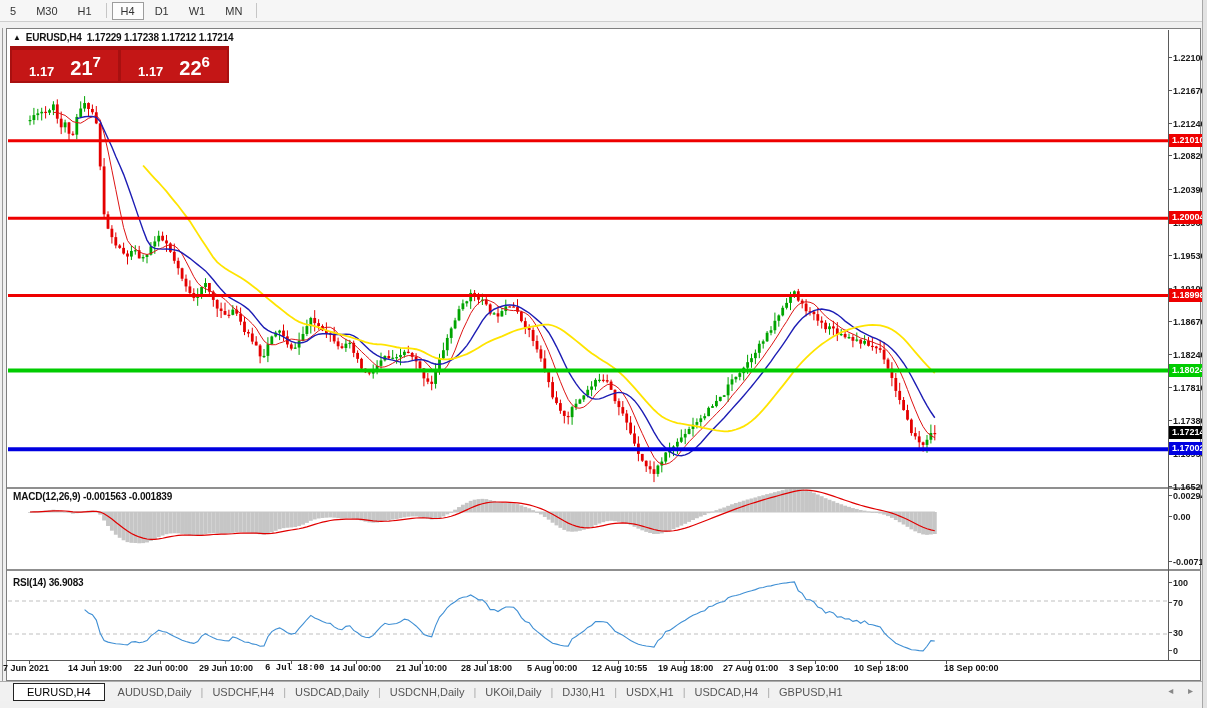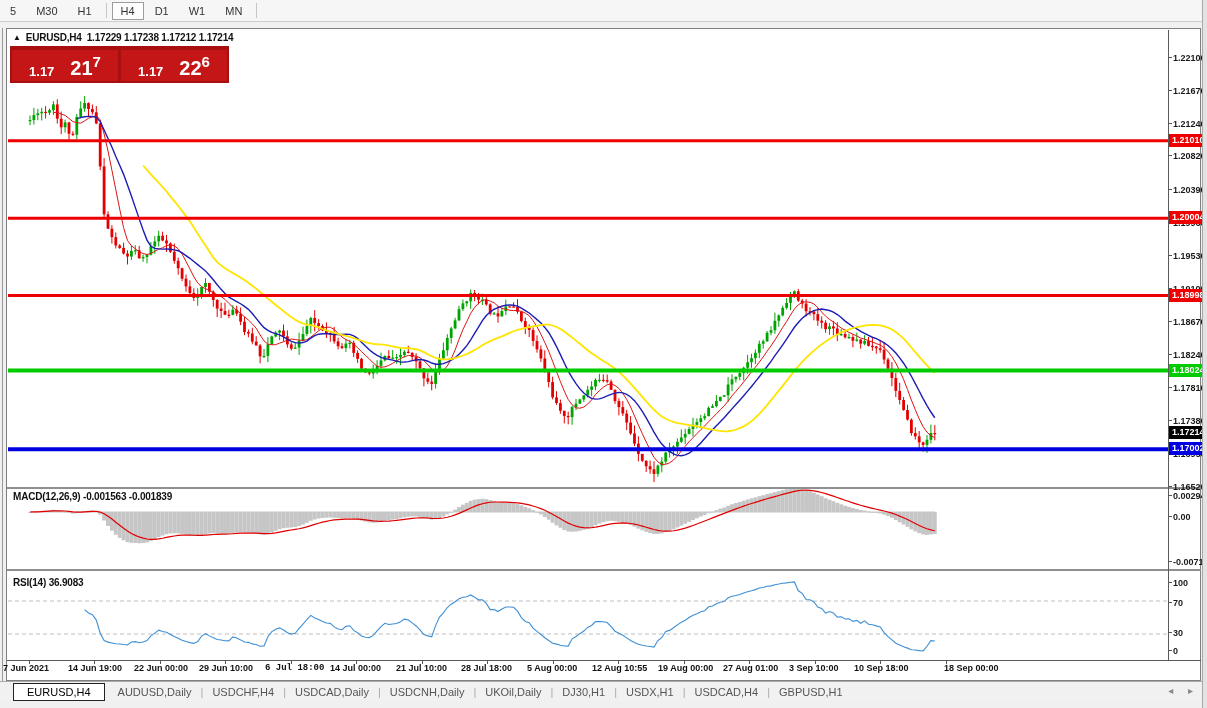--- a/index.html
+++ b/index.html
@@ -903,21 +903,21 @@
     <div class="date-label" style="left: 330px;">14 Jul 00:00</div>
     <div class="date-tick" style="left: 422px;"></div>
     <div class="date-label" style="left: 396px;">21 Jul 10:00</div>
     <div class="date-tick" style="left: 487px;"></div>
     <div class="date-label" style="left: 461px;">28 Jul 18:00</div>
     <div class="date-tick" style="left: 553px;"></div>
     <div class="date-label" style="left: 527px;">5 Aug 00:00</div>
     <div class="date-tick" style="left: 618px;"></div>
     <div class="date-label" style="left: 592px;">12 Aug 10:55</div>
     <div class="date-tick" style="left: 684px;"></div>
-    <div class="date-label" style="left: 658px;">19 Aug 00:00</div>
+    <div class="date-label" style="left: 658px;">19 Aug 18:00</div>
     <div class="date-tick" style="left: 749px;"></div>
     <div class="date-label" style="left: 723px;">27 Aug 01:00</div>
     <div class="date-tick" style="left: 815px;"></div>
     <div class="date-label" style="left: 789px;">3 Sep 10:00</div>
     <div class="date-tick" style="left: 880px;"></div>
     <div class="date-label" style="left: 854px;">10 Sep 18:00</div>
     <div class="date-tick" style="left: 946px;"></div>
     <div class="date-label" style="left: 944px;">18 Sep 00:00</div>
   </div>
 

